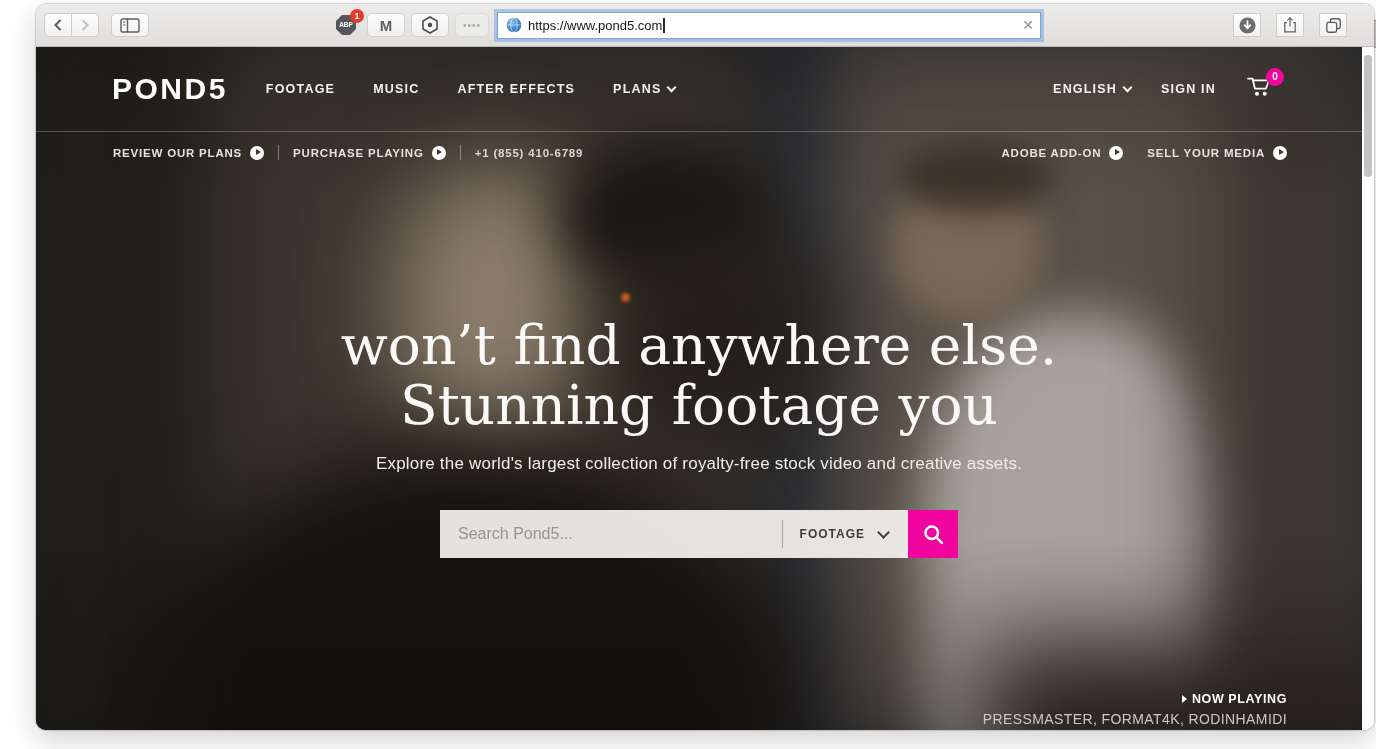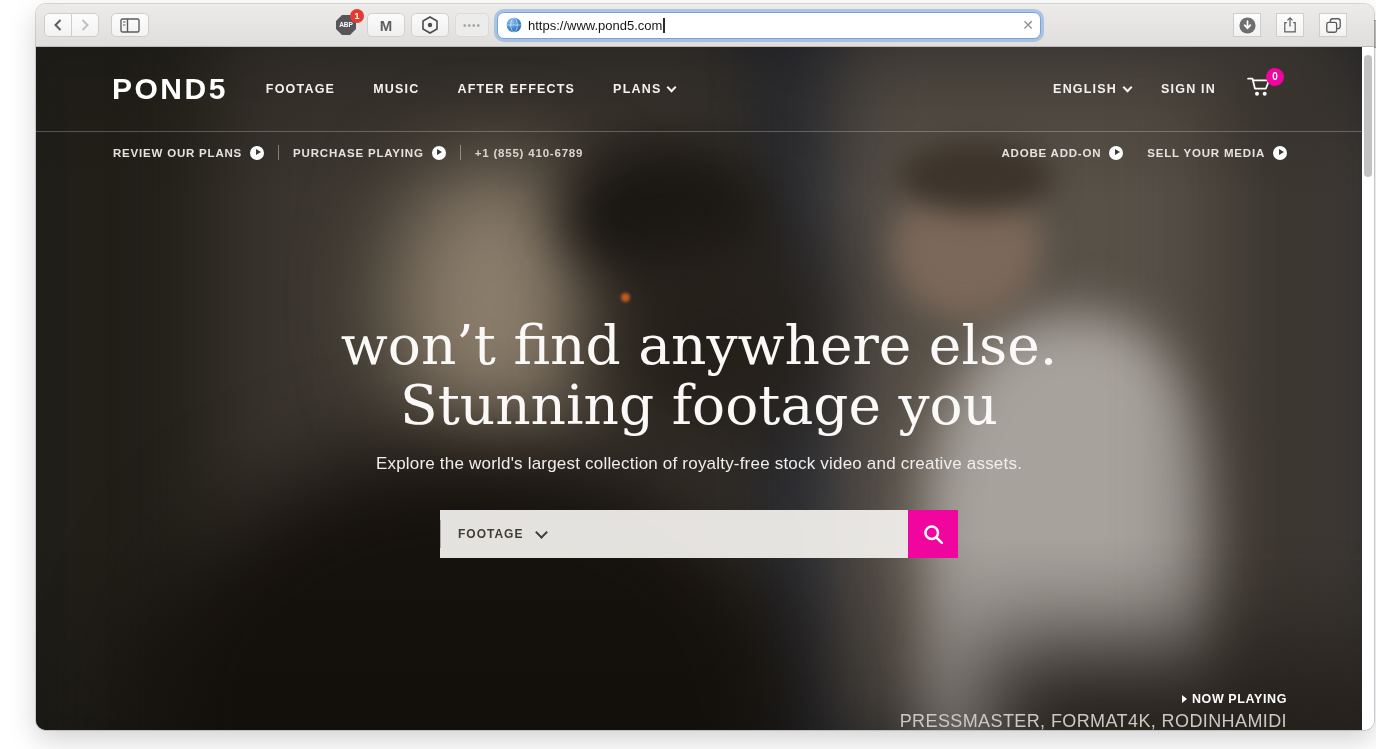--- a/index.html
+++ b/index.html
@@ -35,21 +35,21 @@
     font-size:6.5px;font-weight:bold;line-height:20px;text-align:center;letter-spacing:0;}
   .abp-badge{position:absolute;top:-4px;right:-3px;width:14px;height:14px;border-radius:50%;
     background:#e63a30;color:#fff;font-size:9px;font-weight:bold;line-height:14px;text-align:center;}
   .ext-m{width:38px;height:24px;font-size:15px;font-weight:bold;color:#5e605f;
     border:1px solid #d3d1cf;background:linear-gradient(#fcfbfb,#f1f0ef);}
   .ext-hex{width:38px;height:24px;border:1px solid #d3d1cf;background:linear-gradient(#fcfbfb,#f1f0ef);}
   .ext-more{width:34px;height:24px;color:#a6a6a6;font-size:10px;letter-spacing:1px;
     border:1px solid #dddbd9;background:#ececeb;}
 
   
-  .urlbar{margin-left:8px;width:544px;height:27px;background:#fff;border-radius:7px;
+  .urlbar{margin-left:8px;width:544px;height:27px;background:#fff;border-radius:0;
     border:1px solid #74a3e0;box-shadow:0 0 0 3px rgba(112,160,222,.5);
     display:flex;align-items:center;padding:0 6px 0 8px;}
   .url-text{font-size:13px;color:#161616;margin-left:6px;white-space:nowrap;}
   .caret{display:inline-block;width:1.5px;height:15px;background:#2b2b2b;margin-left:1px;
     vertical-align:-3px;animation:blink 1.1s step-end infinite;}
   @keyframes blink{50%{opacity:0;}}
   .url-clear{margin-left:auto;color:#8f8f8f;font-size:14px;line-height:14px;cursor:default;}
 
   .right-group{display:flex;align-items:center;gap:15px;margin-left:auto;margin-right:27px;}
   .rbtn{width:28px;}
@@ -111,21 +111,21 @@
     display:inline-block;transform:rotate(45deg);margin-top:-4px;}
   .search-btn{width:50px;height:48px;background:var(--accent);border:0;display:flex;
     align-items:center;justify-content:center;cursor:pointer;}
 
   
   .nowplaying{position:absolute;right:75px;top:645px;text-align:right;z-index:5;}
   .np-line1{font-size:12.5px;font-weight:bold;letter-spacing:.6px;color:#fff;
     display:flex;align-items:center;justify-content:flex-end;gap:5px;}
   .np-tri{width:0;height:0;border-left:5px solid #fff;border-top:4px solid transparent;
     border-bottom:4px solid transparent;display:inline-block;}
-  .np-line2{margin-top:5px;font-size:18px;letter-spacing:.4px;color:#cdc8c3;}
+  .np-line2{margin-top:5px;font-size:14px;letter-spacing:.4px;color:#cdc8c3;}
 
   
   .sb-track{position:absolute;top:0;right:0;width:12px;height:100%;background:#fff;z-index:7;}
   .sb-thumb{position:absolute;top:8px;right:2px;width:8px;height:122px;background:#c2c2c2;border-radius:4px;}
 </style>
 </head>
 <body>
 
 <div class="plus-tile">+</div>
 
@@ -276,20 +276,21 @@
       </div>
 
       <div class="hero-copy">
         <div class="hero-title">won’t find anywhere else.</div>
         <div class="hero-title">Stunning footage you</div>
         <div class="hero-sub">Explore the world's largest collection of royalty-free stock video and creative assets.</div>
       </div>
 
       <div class="search">
         <div class="search-field">
+          <input class="search-input" type="text" placeholder="Search Pond5..." style="">
           <span class="cat-div"></span>
           <span class="search-cat">
             <span>FOOTAGE</span>
             <span class="cat-chev"></span>
           </span>
         </div>
         <button class="search-btn">
           <svg width="23" height="23" viewBox="0 0 22 22">
             <circle cx="9.3" cy="9.3" r="6" fill="none" stroke="#fff" stroke-width="2.4"></circle>
             <line x1="13.9" y1="13.9" x2="19" y2="19" stroke="#fff" stroke-width="2.4" stroke-linecap="round"></line>

